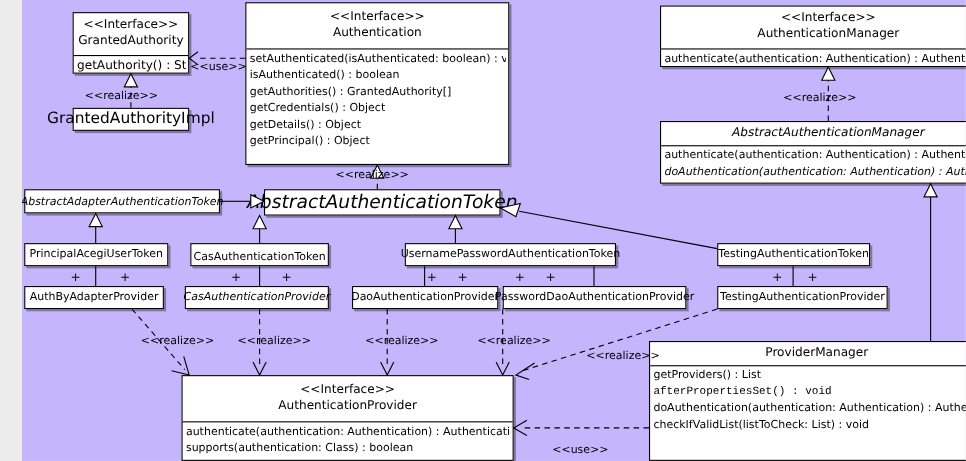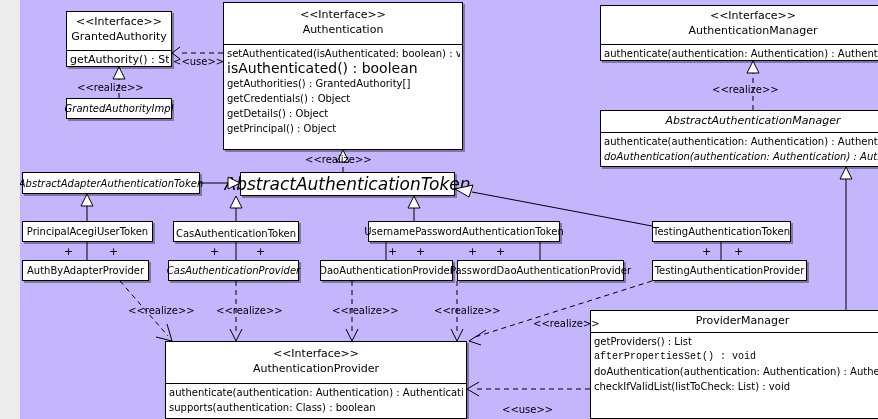--- a/index.html
+++ b/index.html
@@ -37,31 +37,31 @@
     <div class="hdr" style="height:38px;">
       <span class="stereo">&lt;&lt;Interface&gt;&gt;</span>
       <span class="cname">GrantedAuthority</span>
     </div>
     <div class="ops sep" style="height:17px;">
       <div class="op">getAuthority() : String</div>
     </div>
   </div>
 
   <div class="uml-box simple" style="left:46px;top:98px;width:106px;height:21px;">
-    <span class="cname" style="font-size:10px;font-style:italic;">GrantedAuthorityImpl</span>
+    <span class="cname" style="font-size:14px;">GrantedAuthorityImpl</span>
   </div>
 
   <div class="uml-box" style="left:203px;top:2px;width:240px;height:148px;">
     <div class="hdr" style="height:41px;padding-top:4px;">
       <span class="stereo">&lt;&lt;Interface&gt;&gt;</span>
       <span class="cname">Authentication</span>
     </div>
     <div class="ops sep" style="height:106px;">
       <div class="op" style="font-size:10px;">setAuthenticated(isAuthenticated: boolean) : void</div>
-      <div class="op" style="font-size:14px;">isAuthenticated() : boolean</div>
+      <div class="op" style="font-size:10px;">isAuthenticated() : boolean</div>
       <div class="op" style="font-size:10px;">getAuthorities() : GrantedAuthority[]</div>
       <div class="op" style="font-size:10px;">getCredentials() : Object</div>
       <div class="op" style="font-size:10px;">getDetails() : Object</div>
       <div class="op" style="font-size:10px;">getPrincipal() : Object</div>
     </div>
   </div>
 
   <div class="uml-box" style="left:580px;top:5px;width:306px;height:56px;">
     <div class="hdr" style="height:38px;">
       <span class="stereo">&lt;&lt;Interface&gt;&gt;</span>

